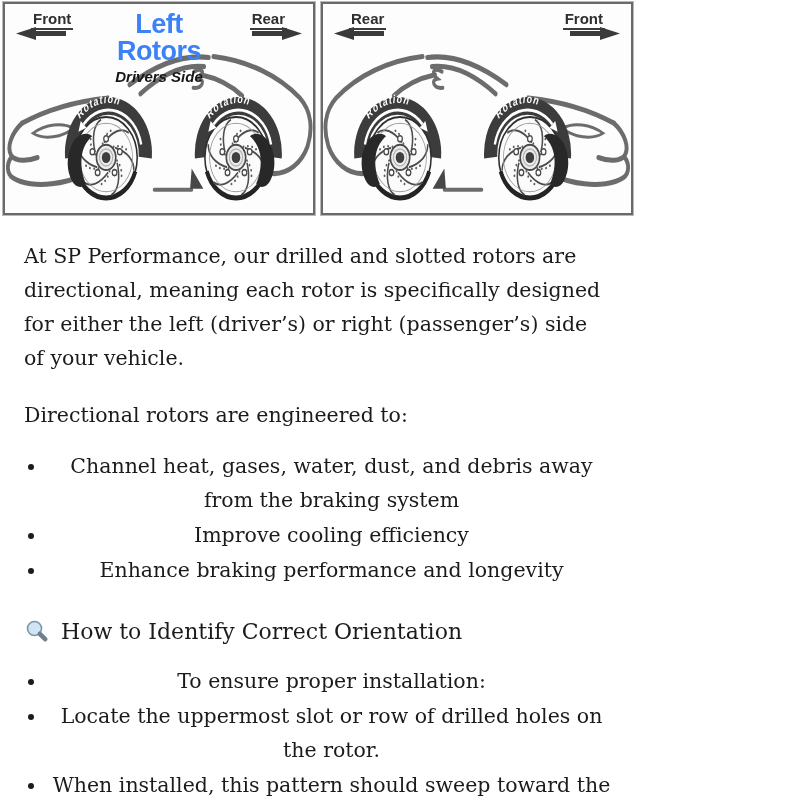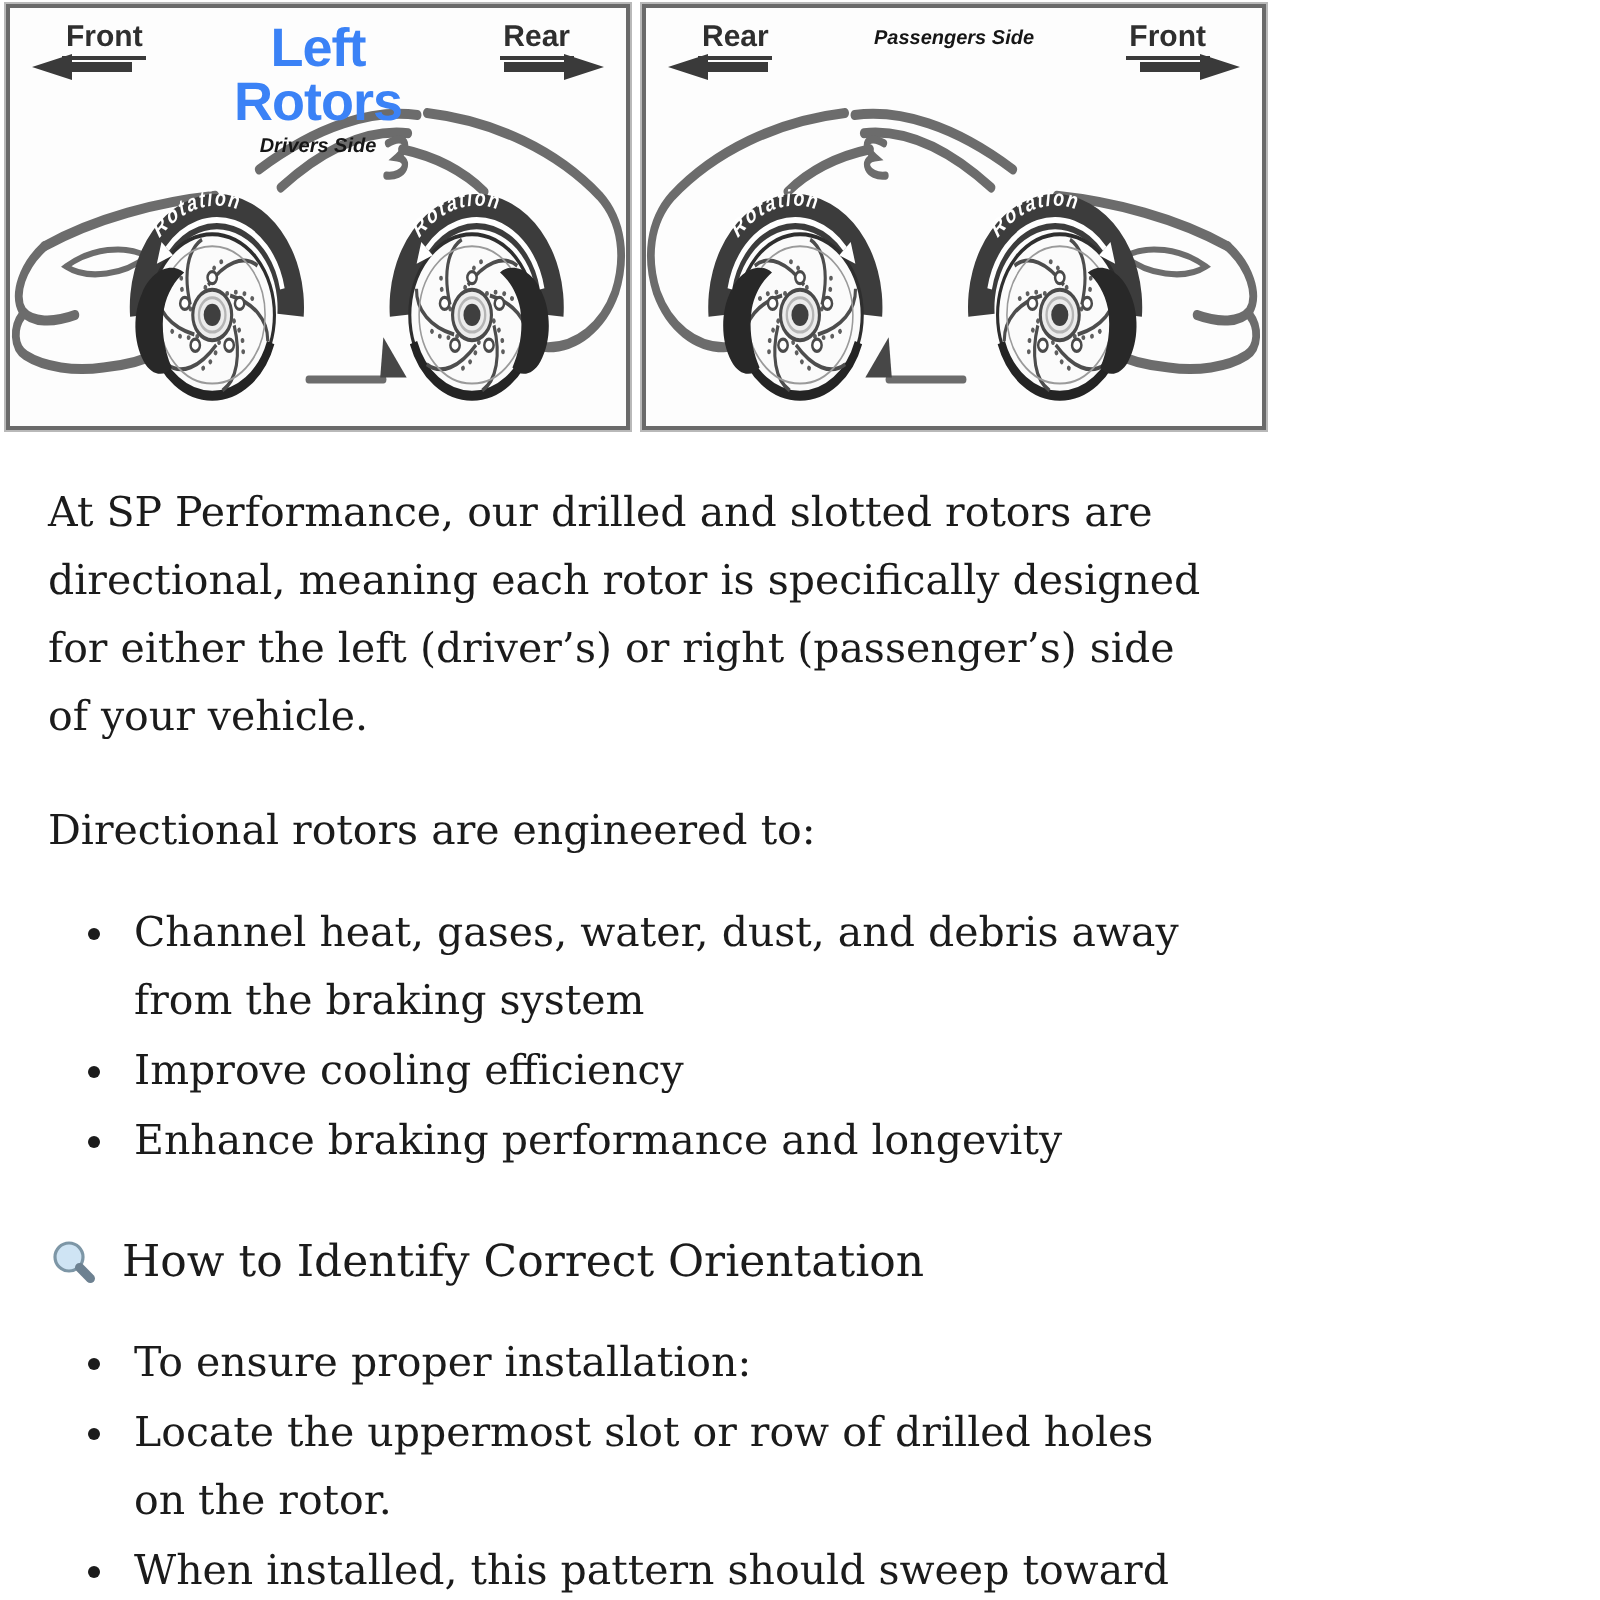--- a/index.html
+++ b/index.html
@@ -17,31 +17,31 @@
   .dir{display:flex;flex-direction:column;width:92px;}
   .dir-l{align-items:flex-start;}
   .dir-r{align-items:flex-end;}
   .dir-text{font-weight:800;font-size:15px;color:#2f2f2f;
             border-bottom:2.5px solid #3a3a3a;padding:0 2px 1px;}
   .dir-l .dir-text{margin-left:16px;}
   .dir-r .dir-text{margin-right:16px;}
   .dir-arrow{margin-top:-4px;}
   .ttl{text-align:center;margin-top:1px;}
   .panel-title{font-size:27px;font-weight:800;line-height:1;color:#3b82f6;letter-spacing:-.5px;}
-  .panel-sub{font-size:10px;font-weight:700;font-style:italic;margin-top:3px;color:#161616;}
+  .panel-sub{font-size:15px;font-weight:700;font-style:italic;margin-top:3px;color:#161616;}
 
   
   .content{padding:16px 24px 0;max-width:740px;font-size:20.5px;line-height:34px;}
   .intro{margin:6px 0 0;}
   .sec-head{display:flex;align-items:center;gap:11px;font-size:22px;margin:30px 0 0;line-height:30px;}
   .sec-head .emoji{flex:0 0 auto;display:inline-flex;}
   .sec-head.bold{font-weight:700;}
   .sec-head.regular{font-weight:400;}
   .lead{margin:23px 0 0;}
-  ul.blist{margin:17px 16px 0;padding-left:23px;list-style:disc;}
+  ul.blist{margin:17px 0 0;padding-left:23px;list-style:disc;text-align:center;}
   ul.blist li{padding-left:4px;margin:0 0 1px;}
 </style>
 </head>
 <body>
 
 <svg width="0" height="0" style="position:absolute" aria-hidden="true">
   <defs>
     <g id="slotset" stroke="#4d4d4d" stroke-width="2" fill="none">
       <path id="sl" d="M -2.6,-14.8 C 8,-26 20,-30 29.1,-24.4"></path>
       <use href="#sl" transform="rotate(60)"></use>
@@ -153,21 +153,20 @@
 
     <section class="panel">
       <div class="panel-head">
         <div class="dir dir-l">
           <span class="dir-text">Rear</span>
           <svg class="dir-arrow" width="52" height="15" viewBox="0 0 52 15">
             <path d="M1,7.5 L21,1 L21,5 L51,5 L51,10 L21,10 L21,14 Z" fill="#3a3a3a"></path>
           </svg>
         </div>
         <div class="ttl">
-          <div class="panel-sub">Passengers Side</div>
         </div>
         <div class="dir dir-r">
           <span class="dir-text">Front</span>
           <svg class="dir-arrow" width="52" height="15" viewBox="0 0 52 15">
             <path d="M51,7.5 L31,1 L31,5 L1,5 L1,10 L31,10 L31,14 Z" fill="#3a3a3a"></path>
           </svg>
         </div>
       </div>
       <svg class="car-svg" viewBox="0 0 396 207" preserveAspectRatio="none">
         <use href="#car" transform="translate(396,0) scale(-1,1)"></use>

